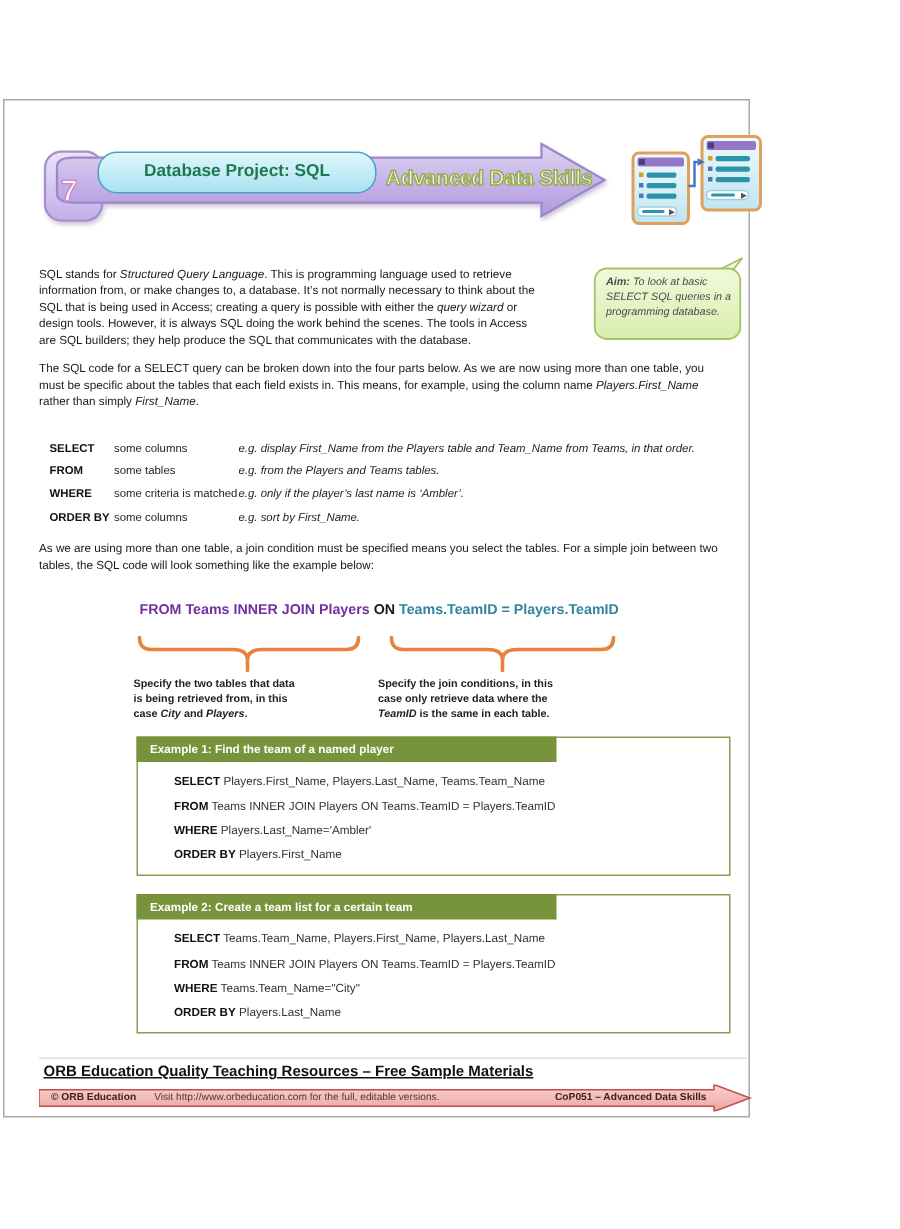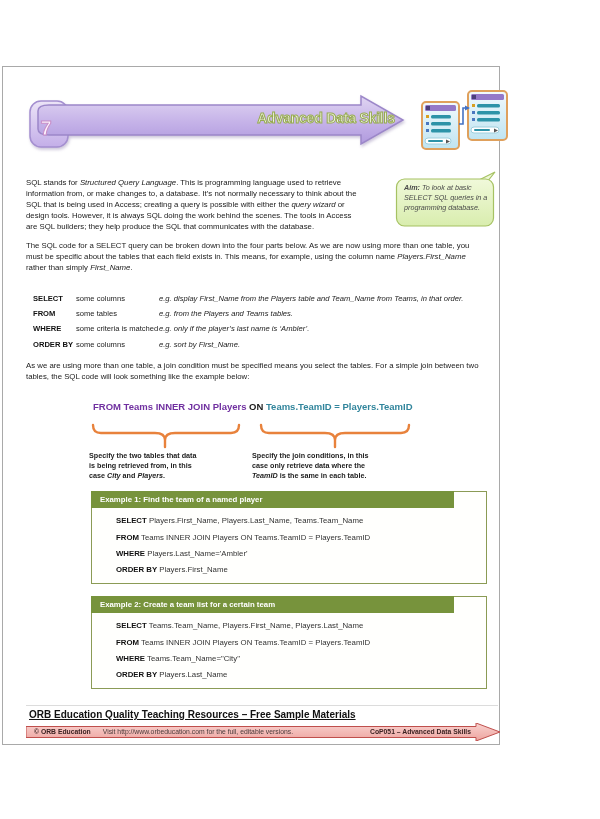--- a/index.html
+++ b/index.html
@@ -47,21 +47,21 @@
   .join-line { left:90px; top:334px; width:406px; font-size:9.5px; font-weight:bold; white-space:nowrap; }
   .jp { color:#7030a0; } .jo { color:#1a1a1a; } .jt { color:#31859c; }
   .callout { top:384px; font-size:7.2px; font-weight:bold; line-height:10.2px; text-align:left; color:#222; }
 
   
   .ex-box {
     left:88px; width:396px; height:93px; box-sizing:border-box;
     border:1px solid #8b9b55; background:#fffffd;
   }
   .ex-head {
-    position:absolute; left:-1px; top:-1px; width:363px; height:17px; line-height:17px;
+    position:absolute; left:-1px; top:-1px; width:280px; height:17px; line-height:17px;
     box-sizing:border-box; padding-left:9px; background:#77933c; color:#ffffff;
     font-size:7.8px; font-weight:bold; white-space:nowrap;
   }
   .code-line { position:absolute; left:24px; font-size:7.8px; color:#333; white-space:nowrap; }
   .code-line .kw { font-weight:bold; color:#111; }
 
   
   .foot-rule { left:23px; top:638px; width:472px; height:0; border-top:1px solid #dcdcdc; }
   .foot-head { left:26px; top:642px; font-size:10px; font-weight:bold; color:#111; text-decoration:underline; white-space:nowrap; }
   .foot-left { left:31px; top:658px; height:14px; line-height:14px; font-size:6.8px; color:#3c2222; white-space:nowrap; z-index:3; }
@@ -81,20 +81,21 @@
       <linearGradient id="gBan" x1="0" y1="0" x2="0" y2="1">
         <stop offset="0" stop-color="#e0d5f2"></stop>
           <stop offset="0.55" stop-color="#c5b2e8"></stop>
           <stop offset="1" stop-color="#b09ade"></stop>
       </linearGradient>
     </defs>
     <rect x="3" y="12" width="38" height="46" rx="11" fill="url(#gTab)" stroke="#a48fd0" stroke-width="1.5"></rect>
     <path d="M22,16 H334 V7 L376,31 L334,55 V46 H22 Q11,46 11,40 V22 Q11,16 22,16 Z" fill="url(#gBan)" stroke="#9c87c9" stroke-width="1.5"></path>
   </svg>
   <div class="abs num7">7</div>
+  <div class="abs title-box">Database Project: SQL</div>
   <div class="abs series">Advanced Data Skills</div>
 
   <svg class="abs" style="left:415px; top:19px;" width="94" height="68" viewBox="0 0 94 68">
     <defs>
       <linearGradient id="gCard" x1="0" y1="0" x2="0" y2="1">
         <stop offset="0" stop-color="#f2fafd"></stop>
           <stop offset="1" stop-color="#bfe4f1"></stop>
       </linearGradient>
     </defs>
     <g>

